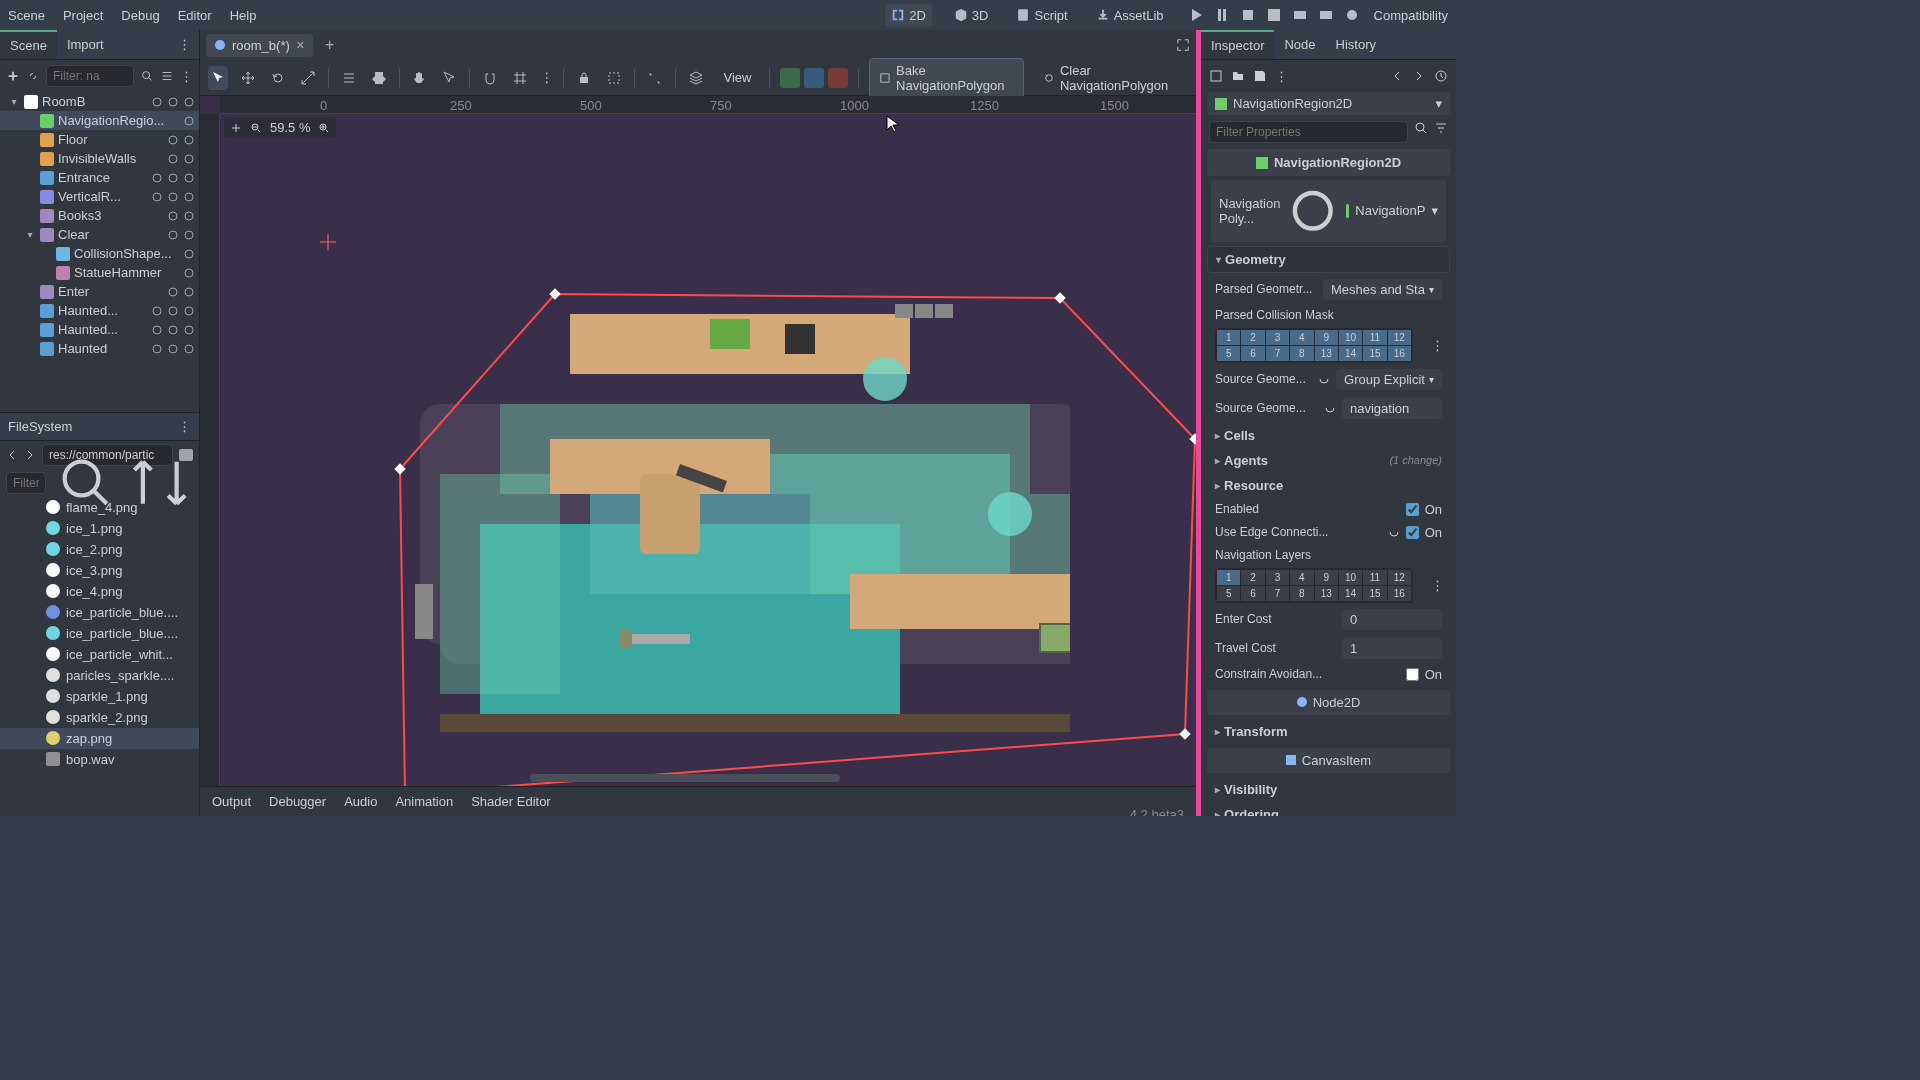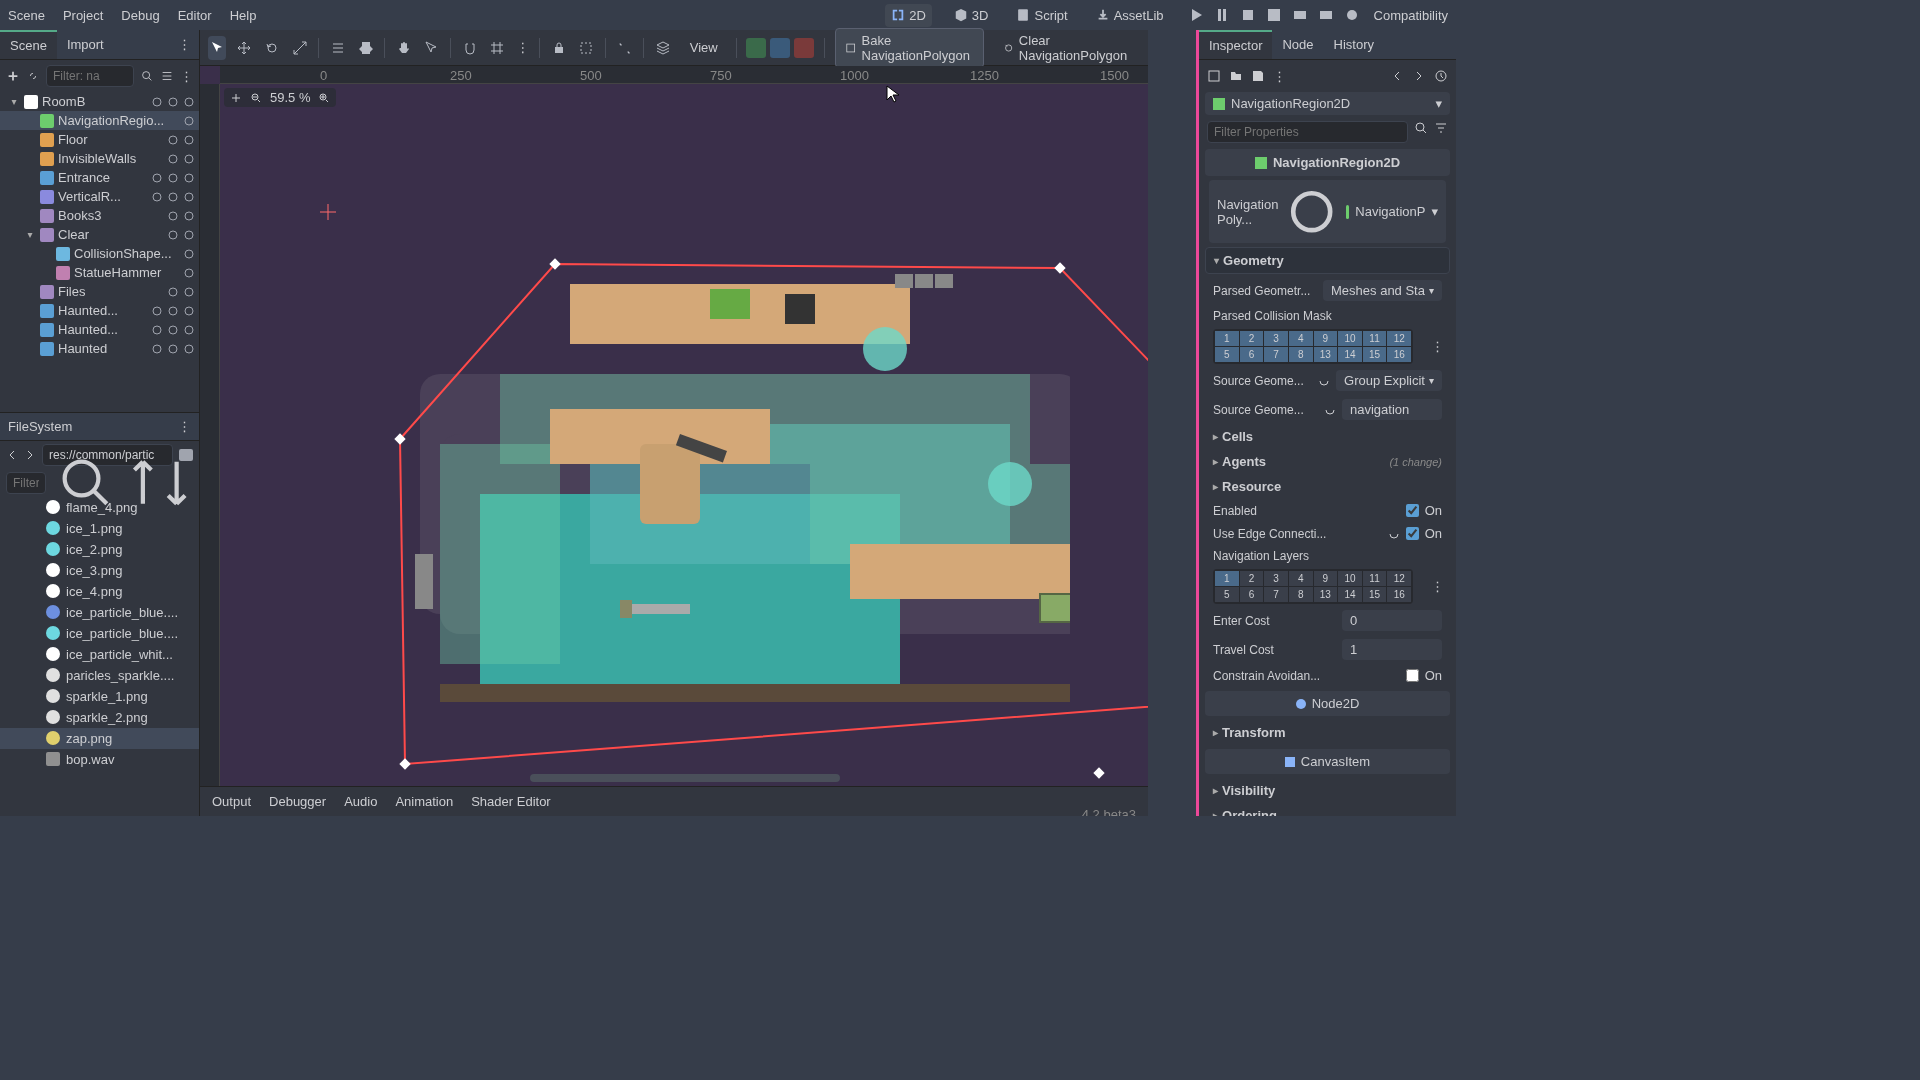--- a/index.html
+++ b/index.html
@@ -93,21 +93,21 @@
 .canvas-area { position: absolute; top: 18px; left: 20px; right: 0; bottom: 0; }
 .game-preview { position: absolute; top: 100px; left: 120px; width: 730px; height: 520px; }
 .nav-polygon { position: absolute; inset: 0; }
 .cursor-pointer { position: absolute; top: 0px; left: 665px; width: 16px; height: 20px; z-index: 20; }
 .hscroll { position: absolute; bottom: 4px; left: 310px; width: 310px; height: 8px; background: #4a4f5a; border-radius: 4px; }
 
 .bottom-panel { height: 30px; background: #32363f; border-top: 1px solid #222; display: flex; align-items: center; padding: 0 12px; gap: 18px; }
 .bottom-panel .version { margin-left: auto; color: #888; margin-top: 26px; }
 
 
-.right-col { width: 260px; background: #32363f; border-left: 3px solid #ec4899; display: flex; flex-direction: column; margin-left: 48px; }
+.right-col { width: 260px; background: #32363f; border-left: 5px solid #ec4899; display: flex; flex-direction: column; }
 .insp-toolbar { height: 32px; display: flex; align-items: center; gap: 8px; padding: 0 8px; }
 .insp-toolbar svg { width: 14px; height: 14px; fill: #cdced2; }
 .insp-toolbar .spacer { flex: 1; }
 .node-path { padding: 4px 8px; display: flex; align-items: center; gap: 6px; background: #3a3f4a; margin: 0 6px; border-radius: 4px; }
 .node-path .chev { margin-left: auto; }
 .filter-props { padding: 6px 8px; display: flex; gap: 6px; }
 .insp-body { flex: 1; overflow-y: auto; padding: 0 6px; }
 .class-header { background: #3a3f4a; padding: 6px; text-align: center; font-weight: bold; border-radius: 4px; margin-bottom: 4px; display: flex; align-items: center; justify-content: center; gap: 6px; }
 .subclass-header { background: #3a3f4a; padding: 5px; text-align: center; border-radius: 4px; margin: 4px 0; display: flex; align-items: center; justify-content: center; gap: 6px; }
 .prop-row { display: flex; align-items: center; padding: 4px 8px; gap: 6px; }
@@ -357,21 +357,21 @@
           <span class="row-icons">
             <svg viewBox="0 0 12 12">
               <circle cx="6" cy="6" r="4" stroke="#a0a4ae" fill="none"></circle>
             </svg>
           </span>
         </div>
         <div class="tree-item">
           <span class="indent" style="width:16px"></span>
           <span class="expand"></span>
           <span class="node-icon ni-static"></span>
-          <span class="label">Files</span>
+          <span class="label">Enter</span>
           <span class="row-icons">
             <svg viewBox="0 0 12 12">
               <circle cx="6" cy="6" r="4" stroke="#a0a4ae" fill="none"></circle>
             </svg>
             <svg viewBox="0 0 12 12">
               <circle cx="6" cy="6" r="4" stroke="#a0a4ae" fill="none"></circle>
             </svg>
           </span>
         </div>
         <div class="tree-item">
@@ -501,20 +501,33 @@
           <span>zap.png</span>
         </div>
         <div class="file-item">
           <span class="file-icon fi-audio"></span>
           <span>bop.wav</span>
         </div>
       </div>
   </div>
 
   <div class="center-col">
+    <div class="center-tabs">
+      <div class="center-tab">
+        <svg width="12" height="12">
+            <circle cx="6" cy="6" r="5" fill="#8ab4f8"></circle>
+          </svg>
+        <span>room_b(*)</span>
+        <span class="close">✕</span>
+      </div>
+      <span class="add">+</span>
+      <svg class="expand-icon" width="14" height="14" viewBox="0 0 16 16">
+          <path d="M2 2h4M2 2v4M14 2h-4M14 2v4M2 14h4M2 14v-4M14 14h-4M14 14v-4" stroke="#cdced2" fill="none"></path>
+        </svg>
+    </div>
 
     <div class="canvas-toolbar">
       <div class="tb-btn active">
           <svg class="tb-icon" viewBox="0 0 16 16">
             <path d="M3 2l10 5-4 1-1 4z" fill="#fff"></path>
           </svg>
         </div>
       <div class="tb-btn">
           <svg class="tb-icon" viewBox="0 0 16 16">
             <path d="M8 2v12M2 8h12M8 2l-2 2M8 2l2 2M8 14l-2-2M8 14l2-2M2 8l2-2M2 8l2 2M14 8l-2-2M14 8l-2 2" stroke="#b8bcc5" fill="none"></path>

